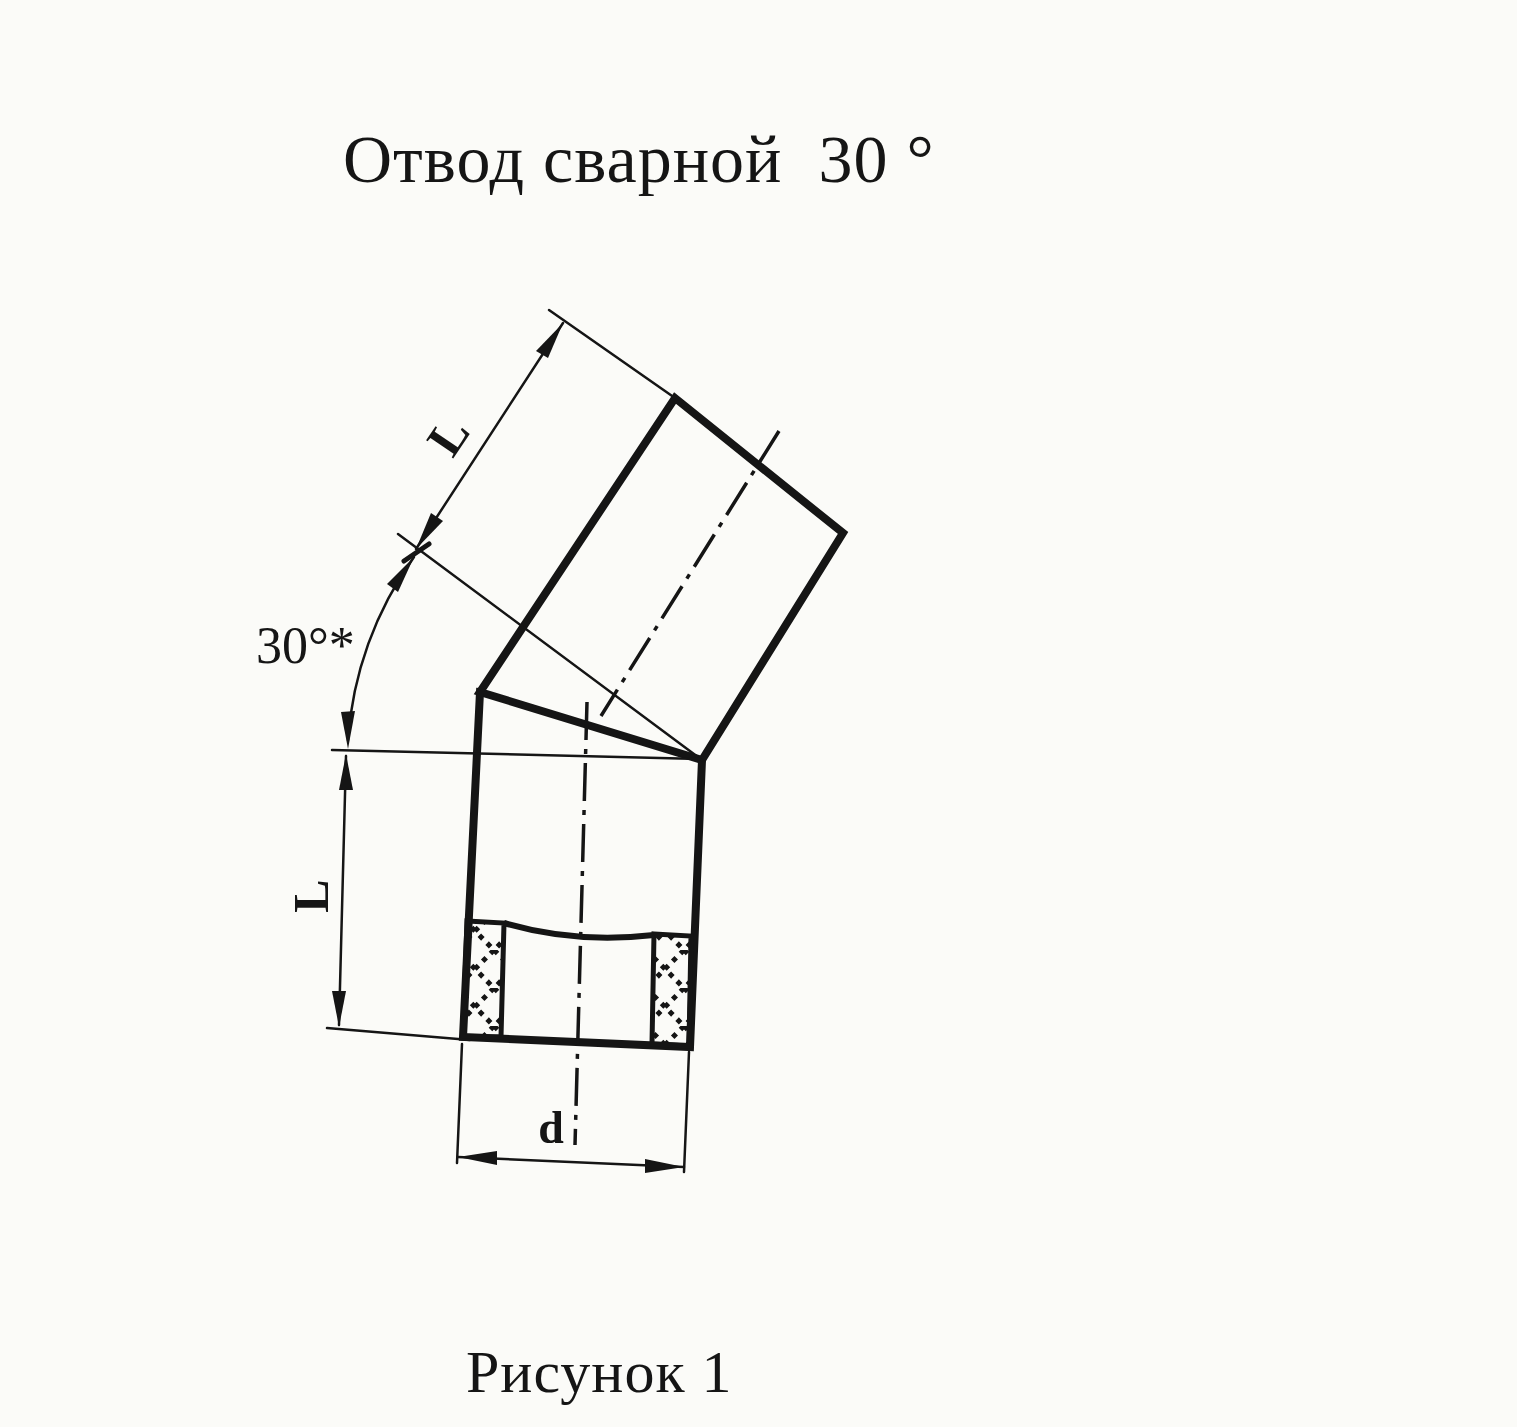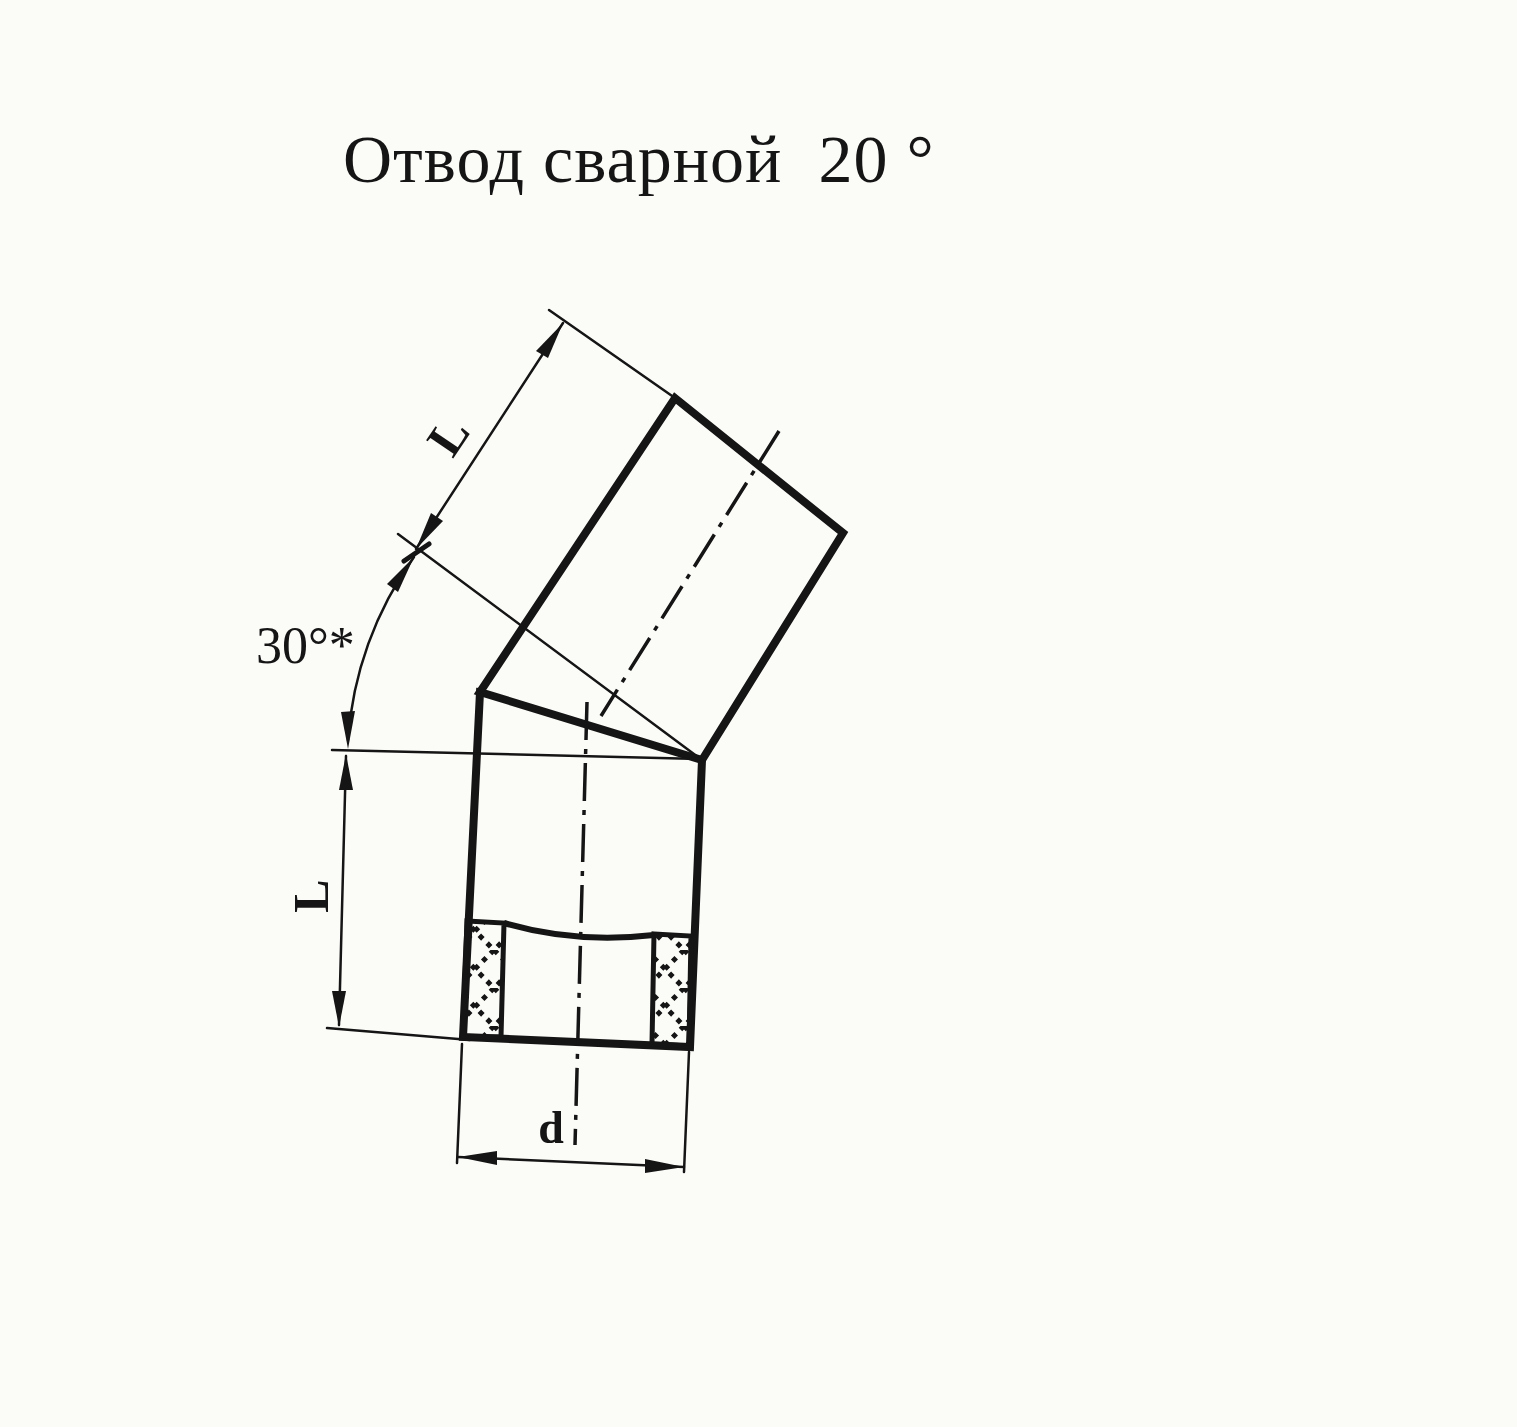--- a/index.html
+++ b/index.html
@@ -35,21 +35,21 @@
   .tick{stroke:#151515;stroke-width:5;fill:none;stroke-linecap:round;}
   .lblL{font-size:50px;font-weight:bold;}
   .lblAngle{font-size:52px;}
   .lblD{font-size:46px;font-weight:bold;}
 </style>
 </head>
 <body>
 
 <div class="page">
 
-  <div class="title">Отвод сварной  20 °</div>
+  <div class="title">Отвод сварной  30 °</div>
 
   <svg class="drawing" viewBox="0 0 1517 1427" xmlns="http://www.w3.org/2000/svg">
     <defs>
       <pattern id="xh" width="38" height="38" patternUnits="userSpaceOnUse">
         <line x1="0" y1="0" x2="38" y2="38" stroke="#151515" stroke-width="5" stroke-dasharray="5 6"></line>
         <line x1="38" y1="0" x2="0" y2="38" stroke="#151515" stroke-width="5" stroke-dasharray="5 6"></line>
       </pattern>
     </defs>
 
     <g>
@@ -97,14 +97,15 @@
     <g>
       <line class="thin" x1="462" y1="1044" x2="457" y2="1163"></line>
       <line class="thin" x1="689" y1="1052" x2="684" y2="1172"></line>
       <line class="thin" x1="458" y1="1157" x2="684" y2="1167"></line>
       <polygon class="arrow" points="458,1157 497,1151 497,1165"></polygon>
       <polygon class="arrow" points="684,1167 645,1159 645,1173"></polygon>
       <text class="lblD" x="551" y="1143" text-anchor="middle">d</text>
     </g>
   </svg>
 
+  <div class="caption">Рисунок 1</div>
 
 </div>
 
 </body></html>

